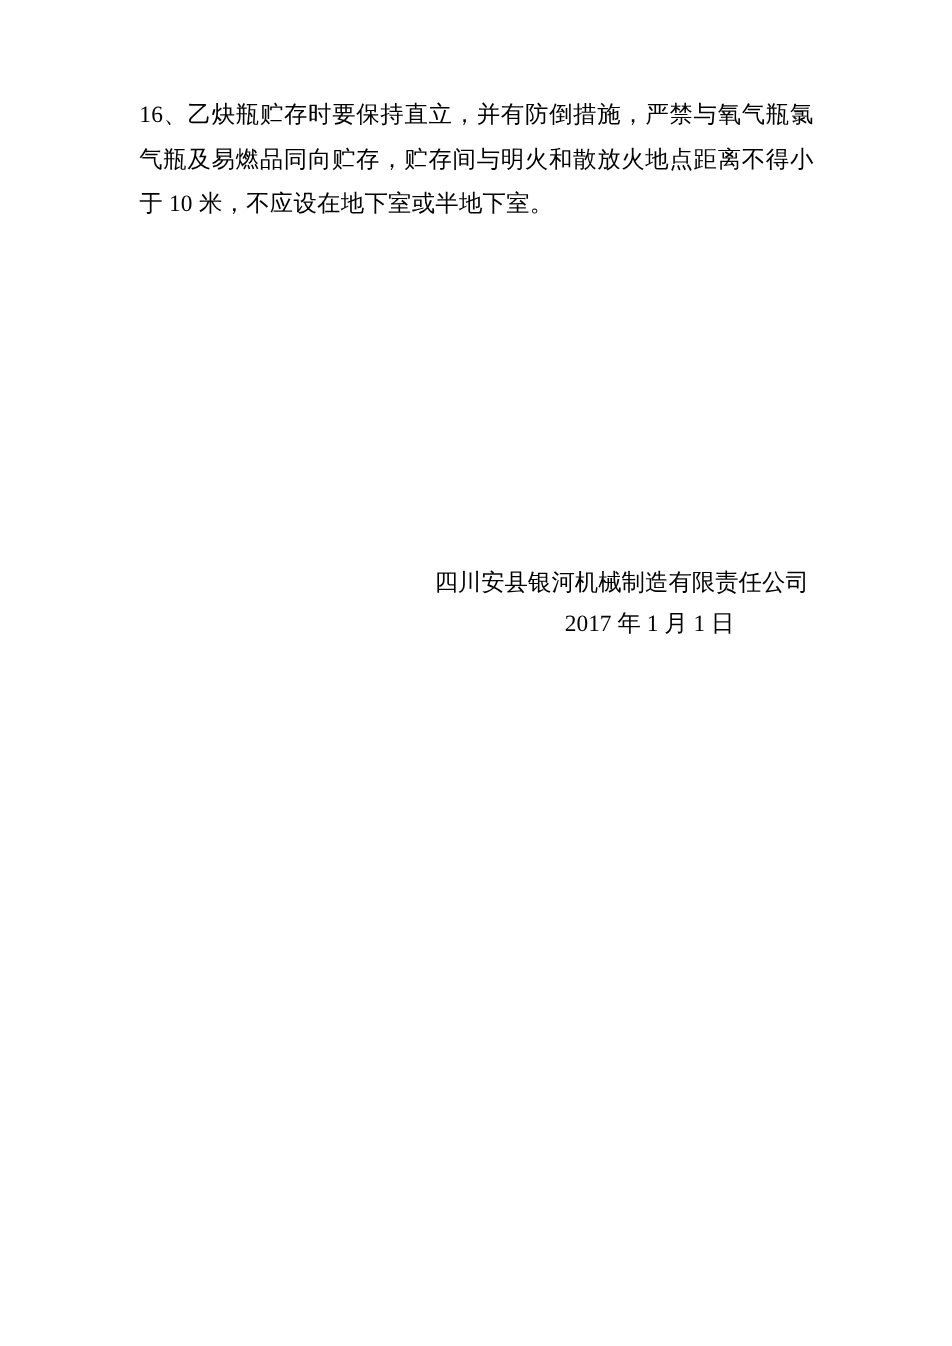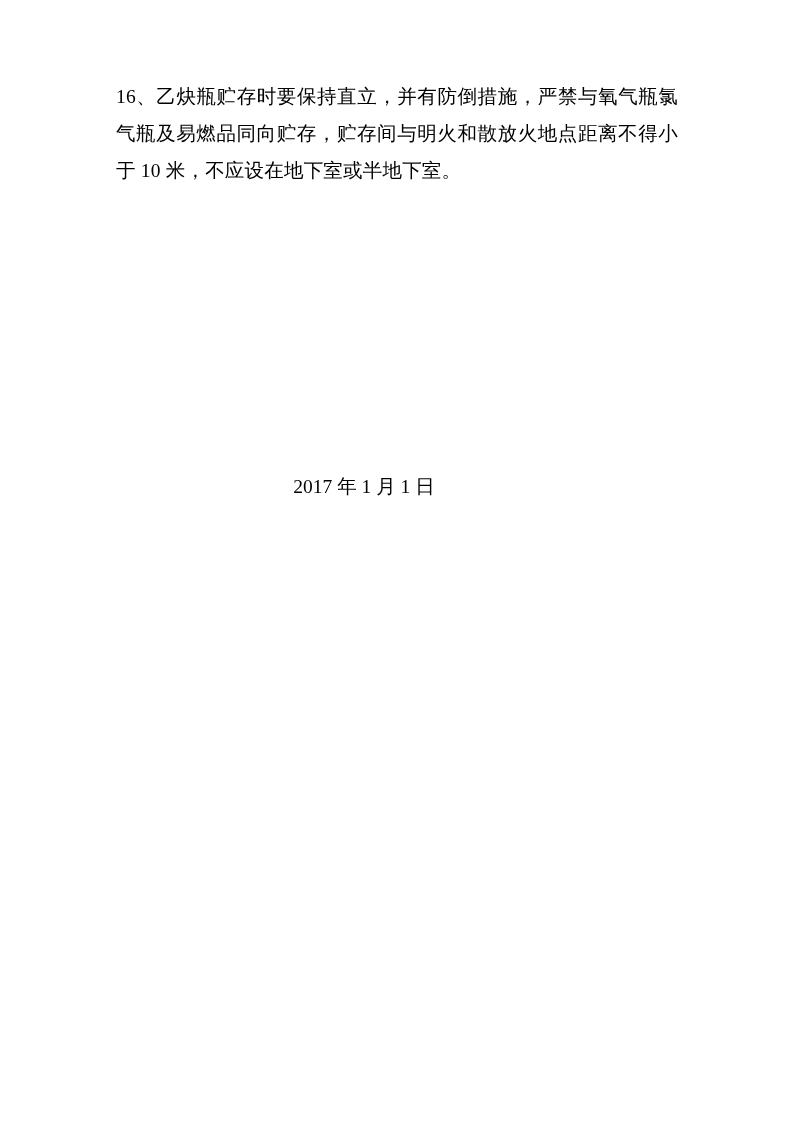--- a/index.html
+++ b/index.html
@@ -45,30 +45,32 @@
   .sig-company {
     font-size: 19.5px;
     line-height: 34px;
     text-align: right;
     padding-right: 4px;
     margin: 0;
   }
   .sig-date {
     font-size: 19.5px;
     line-height: 34px;
+    text-align: right;
     padding-right: 66px;
     margin: 0;
   }
 </style>
 </head>
 <body>
 
 <div class="page">
 
   <div class="content">
     <p class="para">16、乙炔瓶贮存时要保持直立，并有防倒措施，严禁与氧气瓶氯气瓶及易燃品同向贮存，贮存间与明火和散放火地点距离不得小于 10 米，不应设在地下室或半地下室。</p>
   </div>
 
   <div class="signature-block">
+    <p class="sig-company">四川安县银河机械制造有限责任公司</p>
     <p class="sig-date">2017 年 1 月 1 日</p>
   </div>
 
 </div>
 
 </body></html>

